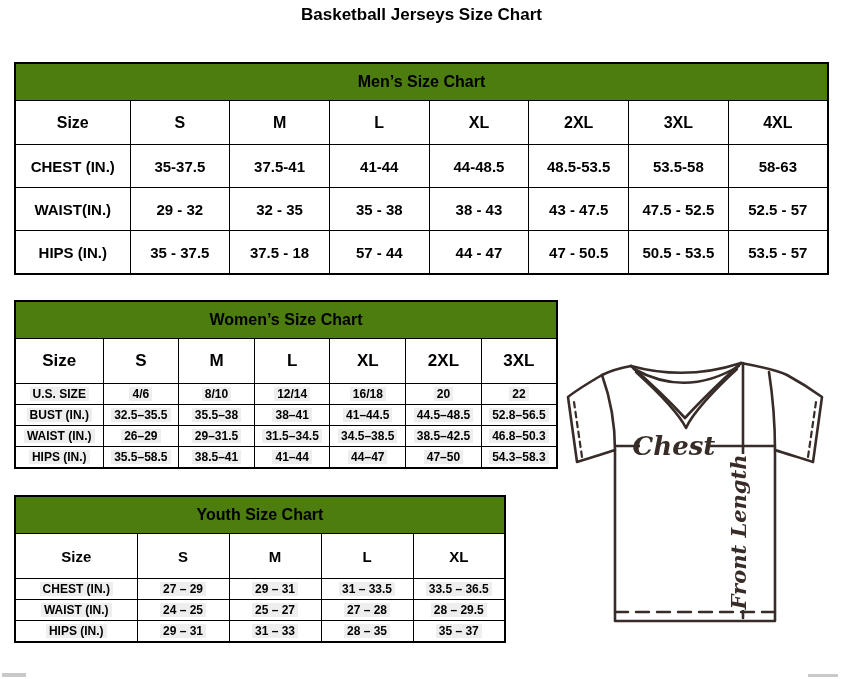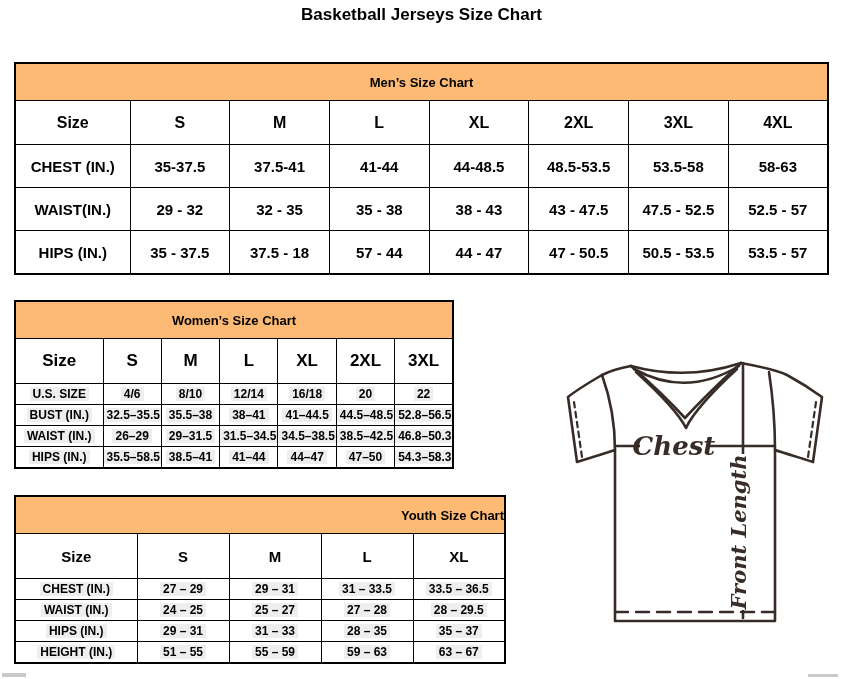--- a/index.html
+++ b/index.html
@@ -4,37 +4,37 @@
 <style>
   html,body{margin:0;padding:0;background:#fff;}
   #page{position:relative;width:843px;height:679px;background:#ffffff;overflow:hidden;
         font-family:"Liberation Sans",sans-serif;color:#000;}
   #page-title{position:absolute;top:5px;left:0;width:100%;text-align:center;
         font-size:17px;font-weight:bold;letter-spacing:0px;}
   .chart-table{position:absolute;border-collapse:collapse;table-layout:fixed;background:#fff;
         border:2px solid #000;}
   .chart-table th,.chart-table td{border:1px solid #000;text-align:center;vertical-align:middle;
         padding:0;font-weight:bold;color:#000;overflow:hidden;white-space:nowrap;}
-  .chart-table .band{background:#fdba74;font-size:13px;}
+  .chart-table .band{background:#4d7c0f;font-size:16px;}
   .hl{background:#eeeeee;padding:0 3px;}
 
   #men-table{left:14px;top:62px;width:815px;}
   #men-table .band{height:36px;}
   #men-table .colh{height:43px;font-size:16px;}
   #men-table tbody th,#men-table tbody td{height:42px;font-size:15px;}
   #men-table col.c0{width:115px;}
 
-  #women-table{left:14px;top:300px;width:440px;}
+  #women-table{left:14px;top:300px;width:544px;}
   #women-table .band{height:36px;}
   #women-table .colh{height:44px;font-size:17px;}
   #women-table tbody th,#women-table tbody td{height:20px;font-size:12px;text-align:center;}
   #women-table col.c0{width:88px;}
 
   #youth-table{left:14px;top:495px;width:492px;}
-  #youth-table .band{height:36px;text-align:right;}
+  #youth-table .band{height:36px;}
   #youth-table .colh{height:44px;font-size:15px;}
   #youth-table tbody th,#youth-table tbody td{height:20px;font-size:12px;}
   #youth-table col.c0{width:122px;}
 
   #jersey{position:absolute;left:558px;top:354px;width:282px;height:274px;}
   .corner-mark{position:absolute;background:#c9c9c9;}
   #corner-left{left:2px;top:673px;width:24px;height:4px;}
   #corner-right{left:808px;top:674px;width:30px;height:3px;}
 </style>
 </head>
@@ -202,27 +202,20 @@
           <td><span class="hl">25 – 27</span></td>
           <td><span class="hl">27 – 28</span></td>
           <td><span class="hl">28 – 29.5</span></td>
         </tr>
         <tr>
           <th><span class="hl">HIPS (IN.)</span></th>
           <td><span class="hl">29 – 31</span></td>
           <td><span class="hl">31 – 33</span></td>
           <td><span class="hl">28 – 35</span></td>
           <td><span class="hl">35 – 37</span></td>
-        </tr>
-        <tr>
-          <th><span class="hl">HEIGHT (IN.)</span></th>
-          <td><span class="hl">51 – 55</span></td>
-          <td><span class="hl">55 – 59</span></td>
-          <td><span class="hl">59 – 63</span></td>
-          <td><span class="hl">63 – 67</span></td>
         </tr>
       </tbody>
     </table>
 
   <svg id="jersey" viewBox="0 0 282 274" xmlns="http://www.w3.org/2000/svg">
     <g fill="none" stroke="#372c28" stroke-width="2.6" stroke-linejoin="round" stroke-linecap="round">
 
       <path d="M73,12
             C62,14 52,17 44,21
             C32,28 20,35 10,43

